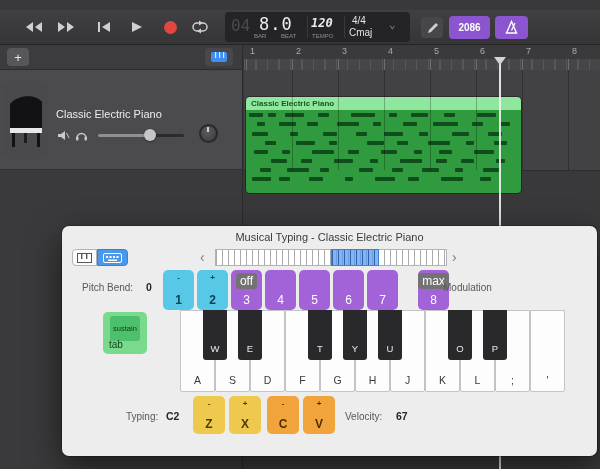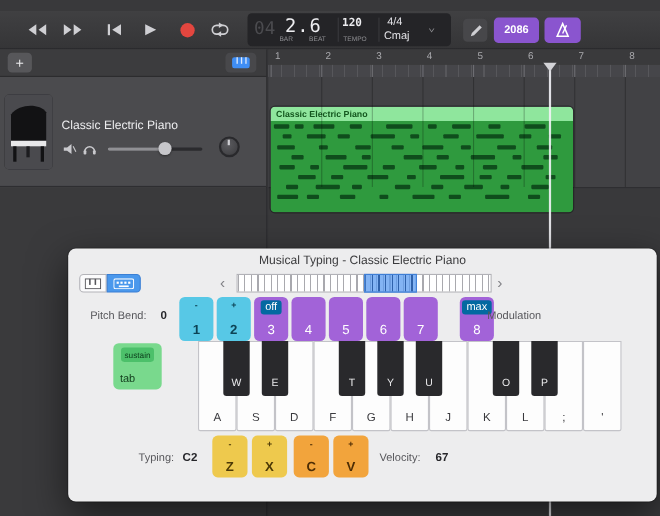--- a/index.html
+++ b/index.html
@@ -16,21 +16,21 @@
              background:linear-gradient(#404042,#353537); border-bottom:1px solid #242426; }
   .tbtn { position:absolute; top:5px; width:28px; height:24px; background:none; border:none;
           display:flex; align-items:center; justify-content:center; cursor:default; }
   .rec-dot { width:13px; height:13px; border-radius:50%; background:#e3463f; display:block; }
 
   .lcd { position:absolute; left:225px; top:2px; width:185px; height:30px; background:#242427;
          border-radius:4px; font-family:"DejaVu Sans Mono", monospace; }
   .lcd .ghost { position:absolute; left:6px; top:4px; font-size:16px; color:#4b4b4f; }
   .lcd .pos { position:absolute; left:34px; top:2px; font-size:17px; color:#ededf0; letter-spacing:1px; }
   .lcd .tinylbl { position:absolute; top:21px; font-size:6px; color:#8d8d91; font-family:"Liberation Sans",sans-serif; }
-  .lcd .tempo { position:absolute; left:86px; top:4px; font-size:10px; font-weight:bold; color:#ededf0; }
+  .lcd .tempo { position:absolute; left:86px; top:4px; font-size:12px; font-weight:bold; color:#ededf0;font-style:italic; }
   .lcd .sig { position:absolute; left:127px; top:3px; font-size:10px; color:#e2e2e6; font-family:"Liberation Sans",sans-serif; }
   .lcd .key { position:absolute; left:124px; top:15px; font-size:10px; color:#e2e2e6; font-family:"Liberation Sans",sans-serif; }
   .lcd .chev { position:absolute; left:164px; top:6px; font-size:11px; color:#8d8d91; }
   .lcd .divider { position:absolute; top:4px; bottom:4px; width:1px; background:#39393d; }
 
   .purple-btn { position:absolute; top:6px; height:23px; border:none; border-radius:4px;
                 background:#8a55cf; color:#fff; font-weight:bold; font-size:10px;
                 display:flex; align-items:center; justify-content:center; }
   .pencil-btn { position:absolute; left:421px; top:7px; width:22px; height:21px; background:#47474a;
                 border:none; border-radius:4px; display:flex; align-items:center; justify-content:center; }
@@ -88,36 +88,36 @@
   .mini-nav { position:absolute; top:23px; font-size:14px; color:#828287; background:none; border:none; line-height:17px; }
   .mini-strip { position:absolute; left:153px; top:23px; width:232px; height:17px; background:#fff; border:1px solid #b2b2b7;
                 background-image:repeating-linear-gradient(90deg,#a9a9ae 0 1px,transparent 1px 6px); }
   .mini-high { position:absolute; left:50%; top:-1px; width:21%; height:17px; background:rgba(90,155,240,0.75);
                border:1px solid #3f7fd6; background-image:repeating-linear-gradient(90deg,#2f62ab 0 1px,transparent 1px 6px); }
   .mt-lbl { position:absolute; font-size:10px; color:#57575b; }
   .mt-val { position:absolute; font-size:10.5px; font-weight:bold; color:#26262a; }
 
   .mt-key { position:absolute; width:31px; height:40px; border-radius:5px; }
   .mt-key .sub { display:block; text-align:center; font-size:8px; margin-top:3px; }
-  .mt-key .sub.chip { width:fit-content; margin:3px auto 0; background:#0369a1; color:#f1e8fb;
-                      padding:1px 4px; border-radius:3px; font-size:10px; }
+  .mt-key .sub.chip { width:fit-content; margin:3px auto 0; background:#737373; color:#f1e8fb;
+                      padding:1px 4px; border-radius:3px; font-size:12px; }
   .mt-key .main { position:absolute; left:0; right:0; bottom:3px; text-align:center; font-size:12px; }
   .mt-key.cyan { background:#57c8e6; }
   .mt-key.cyan .sub, .mt-key.cyan .main { color:#0d4355; font-weight:bold; }
   .mt-key.purple { background:#a263d8; }
   .mt-key.purple .sub, .mt-key.purple .main { color:#fff; }
   .mt-key.small { width:32px; height:38px; }
   .mt-key.yellow { background:#eec94d; }
   .mt-key.yellow .sub, .mt-key.yellow .main { color:#4d3a07; font-weight:bold; }
   .mt-key.orange { background:#f2a43c; }
   .mt-key.orange .sub, .mt-key.orange .main { color:#4d2d05; font-weight:bold; }
 
   .sustain-key { position:absolute; left:41px; top:86px; width:44px; height:42px; background:#79d98d; border-radius:5px; }
   .sustain-key .sub { display:block; width:fit-content; margin:4px auto 2px; background:#4cc06a; color:#0c3d1c;
-                      font-size:7.5px; padding:2px 3px; border-radius:3px;text-align:right; }
+                      font-size:7.5px; padding:8px 3px; border-radius:3px;text-align:right; }
   .sustain-key .main { position:absolute; left:6px; bottom:4px; font-size:10px; color:#14401f; }
 
   .mt-keyboard { position:absolute; left:118px; top:84px; width:388px; height:82px; }
   .wkey { position:absolute; top:0; width:35px; height:82px; background:#fdfdfd; border:1px solid #c3c3c8;
           border-radius:0 0 2px 2px; }
   .wkey span { position:absolute; left:0; right:0; bottom:5px; text-align:center; font-size:10.5px; color:#3a3a3e; }
   .bkey { position:absolute; top:0; width:24px; height:50px; background:#29292c; border-radius:0 0 3px 3px; z-index:2; }
   .bkey span { position:absolute; left:0; right:0; bottom:6px; text-align:center; font-size:9.5px; color:#eaeaec; }
 
   .keys-layer { position:absolute; inset:0; }
@@ -158,21 +158,21 @@
     <button class="tbtn" style="left:186px">
       <svg width="20" height="14" viewBox="0 0 20 14">
         <rect x="3" y="3" width="14" height="8" rx="4" fill="none" stroke="#cfcfd3" stroke-width="1.5"></rect>
         <polygon points="9,0.5 13,3 9,5.5" fill="#cfcfd3"></polygon>
           <polygon points="11,8.5 7,11 11,13.5" fill="#cfcfd3"></polygon>
       </svg>
     </button>
 
     <div class="lcd">
       <span class="ghost">04</span>
-      <span class="pos">2.6</span>
+      <span class="pos">8.0</span>
       <span class="tinylbl" style="left:29px">BAR</span>
       <span class="tinylbl" style="left:56px">BEAT</span>
       <span class="divider" style="left:82px"></span>
       <span class="tempo">120</span>
       <span class="tinylbl" style="left:87px">TEMPO</span>
       <span class="divider" style="left:119px"></span>
       <span class="sig">4/4</span>
       <span class="key">Cmaj</span>
       <span class="chev">⌄</span>
     </div>

